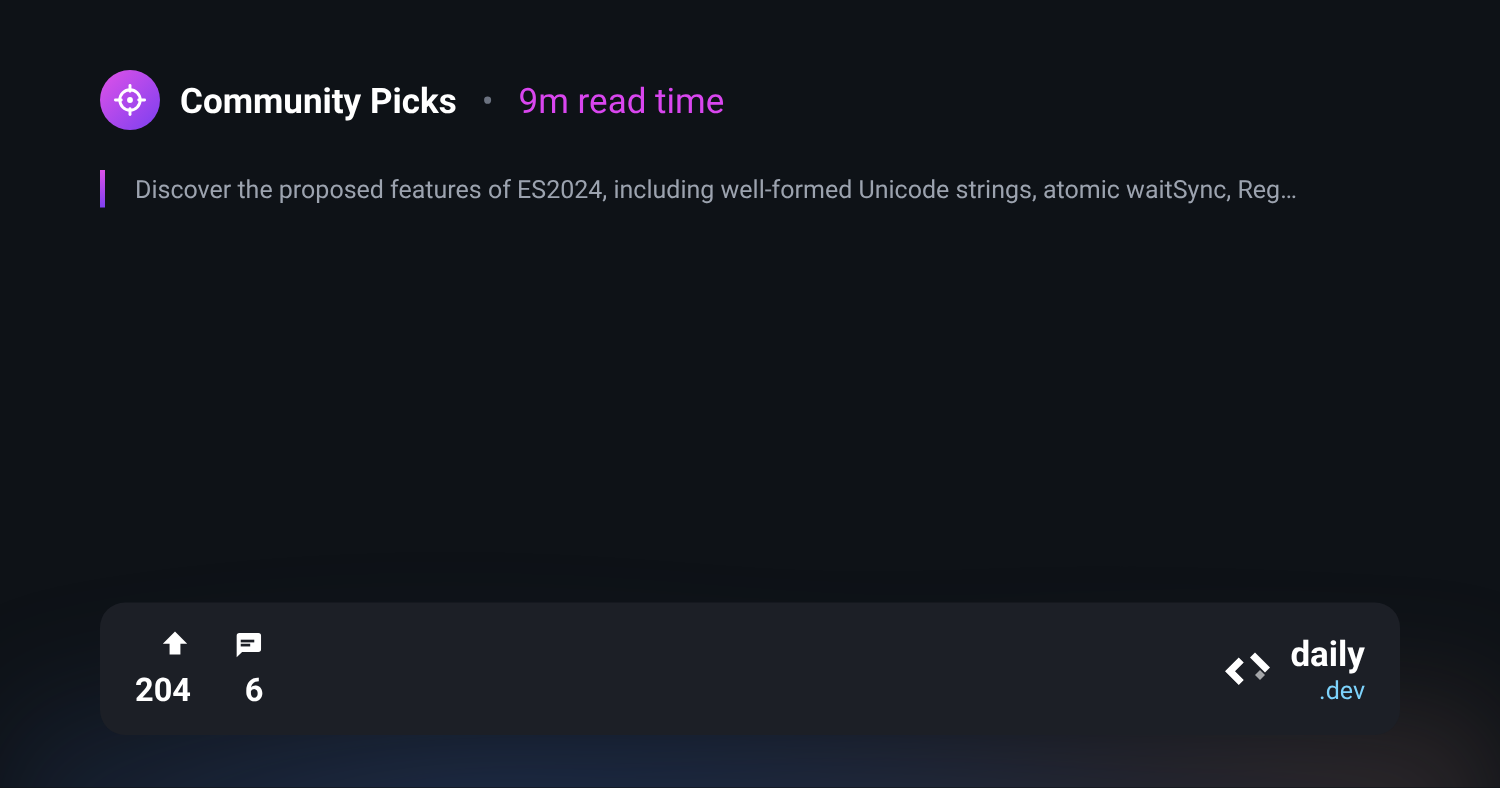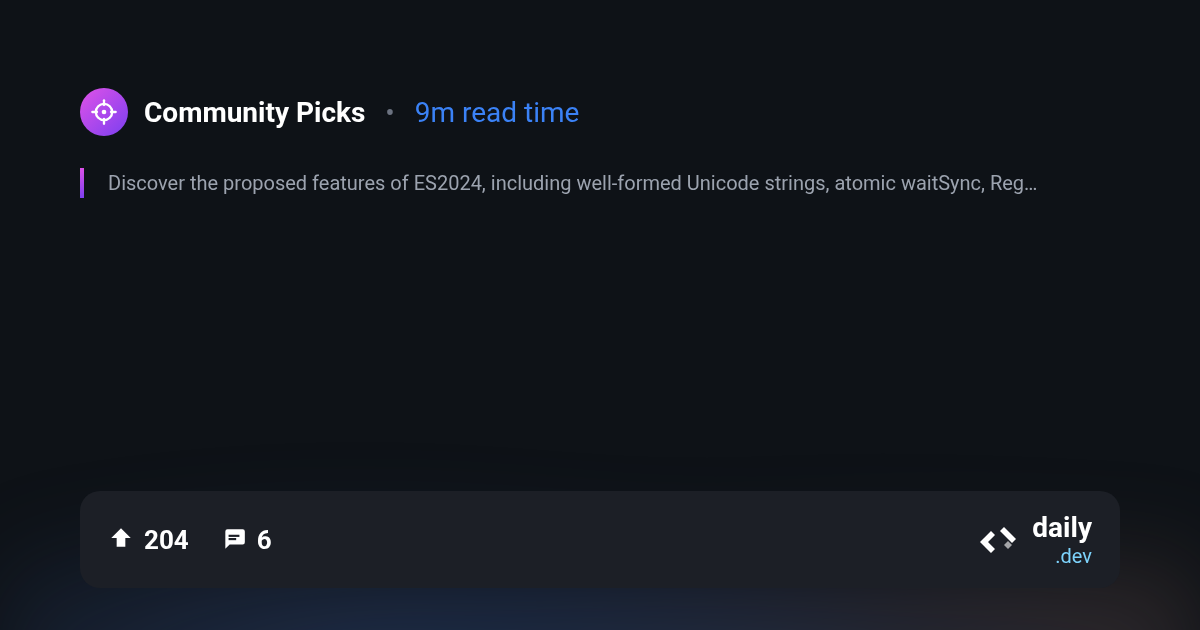--- a/index.html
+++ b/index.html
@@ -21,21 +21,20 @@
       padding: 56px 80px 0 80px;
       position: relative;
       z-index: 2;
     }
     
     .header {
       display: flex;
       align-items: center;
       gap: 16px;
       margin-bottom: 32px;
-      margin-top: 32px;
     }
     
     .avatar {
       width: 48px;
       height: 48px;
       border-radius: 50%;
       background: linear-gradient(135deg, #e052e8 0%, #7b3ff0 100%);
       display: flex;
       align-items: center;
       justify-content: center;
@@ -53,21 +52,21 @@
       font-weight: 700;
     }
     
     .separator {
       color: #6b7280;
       font-size: 28px;
       margin: 0 4px;
     }
     
     .read-time {
-      color: #3b82f6;
+      color: #d946ef;
       font-size: 28px;
     }
     
     .title {
       color: #ffffff;
       font-size: 48px;
       font-weight: 800;
       line-height: 1.25;
       margin-bottom: 28px;
       letter-spacing: -0.5px;
@@ -105,23 +104,24 @@
     }
     
     .stats {
       display: flex;
       align-items: center;
       gap: 32px;
     }
     
     .stat {
       display: flex;
-      align-items: flex-start;
+      align-items: flex-end;
       gap: 10px;
       color: #ffffff;
+      flex-direction: column;
     }
     
     .stat-value {
       font-size: 26px;
       font-weight: 700;
     }
     
     .stat svg {
       width: 26px;
       height: 26px;

